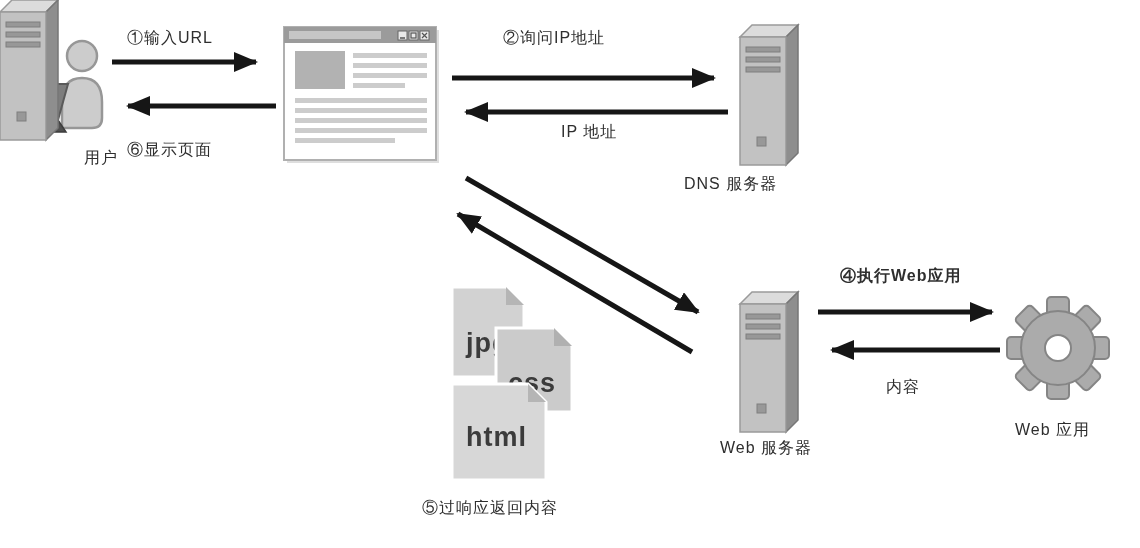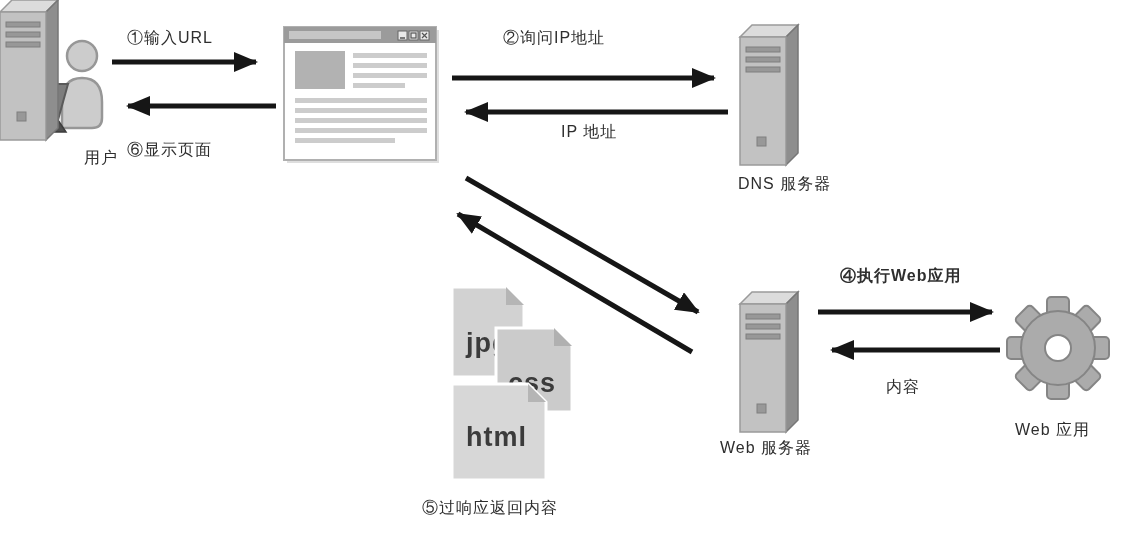--- a/index.html
+++ b/index.html
@@ -129,20 +129,20 @@
         <text class="file-text" x="466" y="446">html</text>
       </g>
     </g>
   </svg>
 
   <div class="lbl" style="left:127px;top:28px;">①输入URL</div>
   <div class="lbl" style="left:127px;top:127px;margin-top:13px;">⑥显示页面</div>
   <div class="lbl" style="left:42px;top:148px;margin-left:42px;">用户</div>
   <div class="lbl" style="left:503px;top:28px;">②询问IP地址</div>
   <div class="lbl" style="left:561px;top:122px;">IP 地址</div>
-  <div class="lbl" style="left:738px;top:174px;">DNS 服务器</div>
+  <div class="lbl" style="left:684px;top:174px;">DNS 服务器</div>
   <div class="lbl" style="left:840px;top:266px;font-weight:bold;">④执行Web应用</div>
   <div class="lbl" style="left:886px;top:377px;">内容</div>
   <div class="lbl" style="left:720px;top:438px;text-align:right;">Web 服务器</div>
   <div class="lbl" style="left:1015px;top:420px;">Web 应用</div>
   <div class="lbl" style="left:422px;top:498px;">⑤过响应返回内容</div>
 
 </div>
 
 </body></html>

